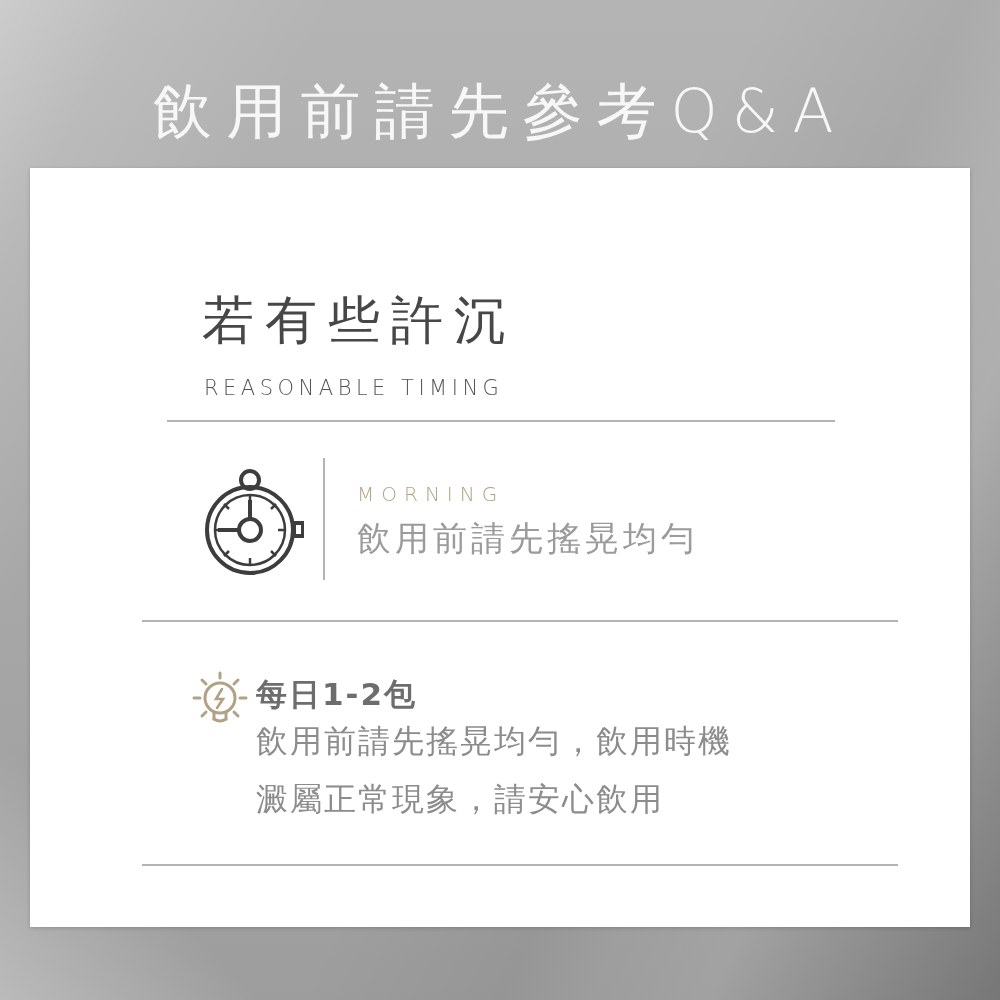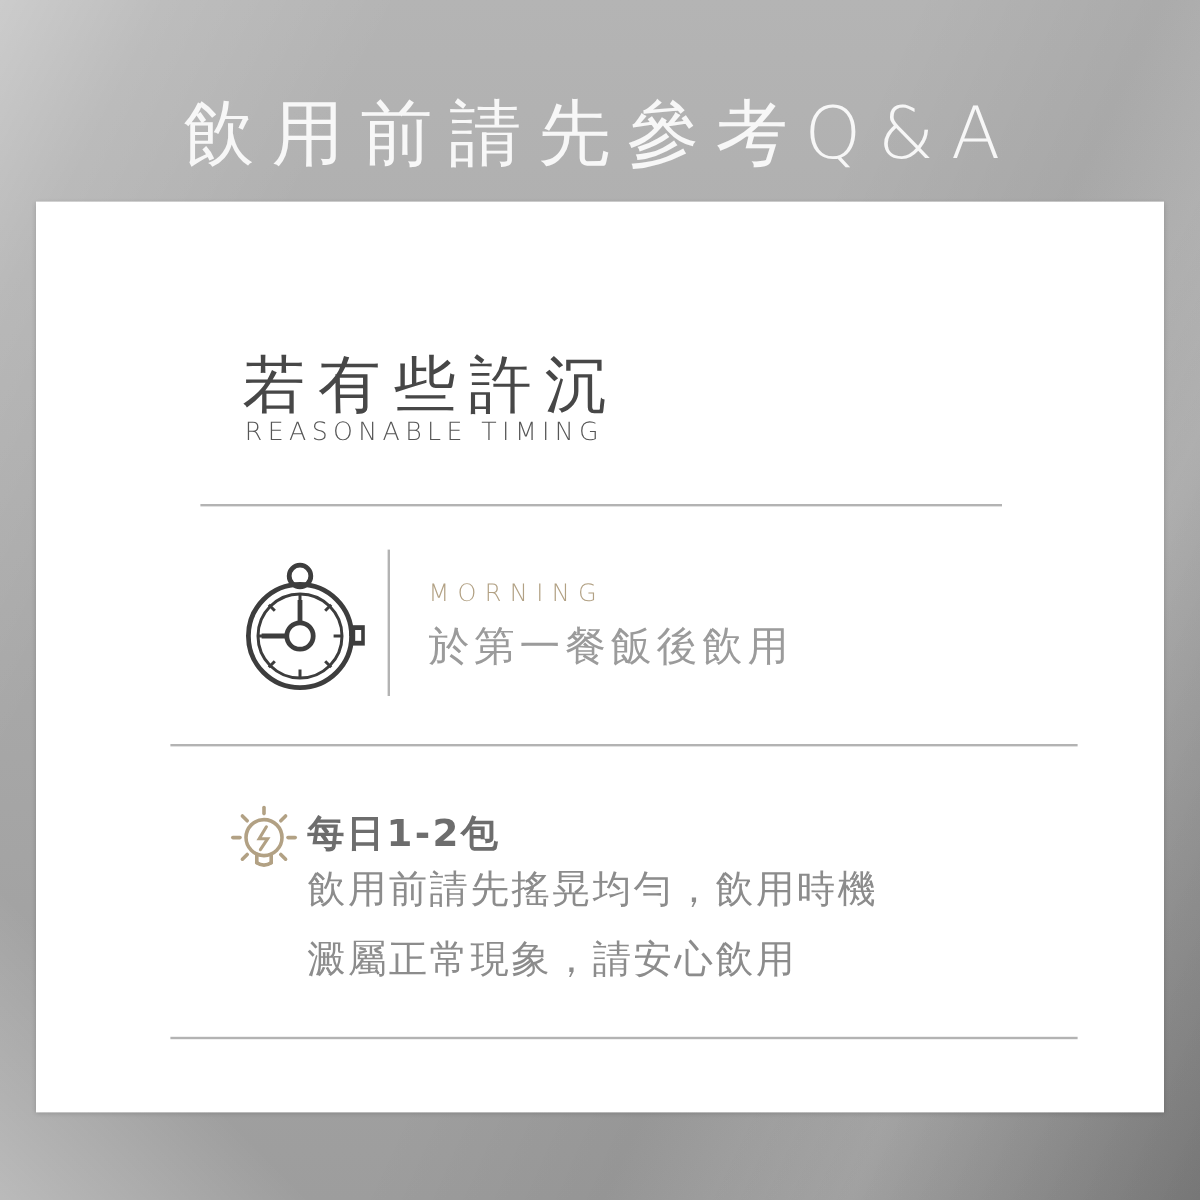--- a/index.html
+++ b/index.html
@@ -22,21 +22,21 @@
   .card{
     position:absolute;left:30px;top:168px;width:940px;height:759px;
     background:#ffffff;box-shadow:0 1px 4px rgba(0,0,0,0.18);
   }
   .card-heading{
     position:absolute;left:172px;top:118px;
     font-size:52px;font-weight:200;letter-spacing:11px;color:#474747;
     white-space:nowrap;
   }
   .card-subheading{
-    position:absolute;left:174px;top:180px;
+    position:absolute;left:174px;top:208px;
     font-size:21px;font-weight:300;letter-spacing:4.5px;color:#565656;
     white-space:nowrap;
   }
   .divider{position:absolute;height:2px;background:#b3b3b3;}
   .divider-top{left:137px;top:252px;width:668px;}
   .divider-middle{left:112px;top:452px;width:756px;}
   .divider-bottom{left:112px;top:696px;width:756px;}
   .v-divider{position:absolute;left:293px;top:290px;width:2px;height:122px;background:#b3b3b3;}
   .stopwatch{position:absolute;left:168px;top:298px;}
   .morning-label{
@@ -95,21 +95,21 @@
       <line x1="24" y1="64" x2="17" y2="64" stroke-width="2.5"></line>
       <line x1="31" y1="43" x2="26" y2="38" stroke-width="2.5"></line>
       <line x1="52" y1="36" x2="52" y2="29" stroke-width="2.5"></line>
       <line x1="52" y1="92" x2="52" y2="99" stroke-width="2.5"></line>
     </svg>
   </span>
 
   <div class="v-divider"></div>
 
   <div class="morning-label">MORNING</div>
-  <div class="timing-desc">於第一餐飯後飲用</div>
+  <div class="timing-desc">飲用前請先搖晃均勻</div>
 
   <div class="divider divider-middle"></div>
 
   <span class="bulb">
     <svg width="68" height="68" viewBox="0 0 68 68" fill="none" stroke="#b2a184" stroke-width="3" stroke-linecap="round">
       <circle cx="34" cy="32" r="15"></circle>
       <line x1="28" y1="46" x2="28" y2="53"></line>
       <line x1="40" y1="46" x2="40" y2="53"></line>
       <path d="M28 53 Q34 57 40 53"></path>
       <path d="M36 23 L30 33 L37 33 L31 42" stroke-width="2.6" fill="none"></path>

